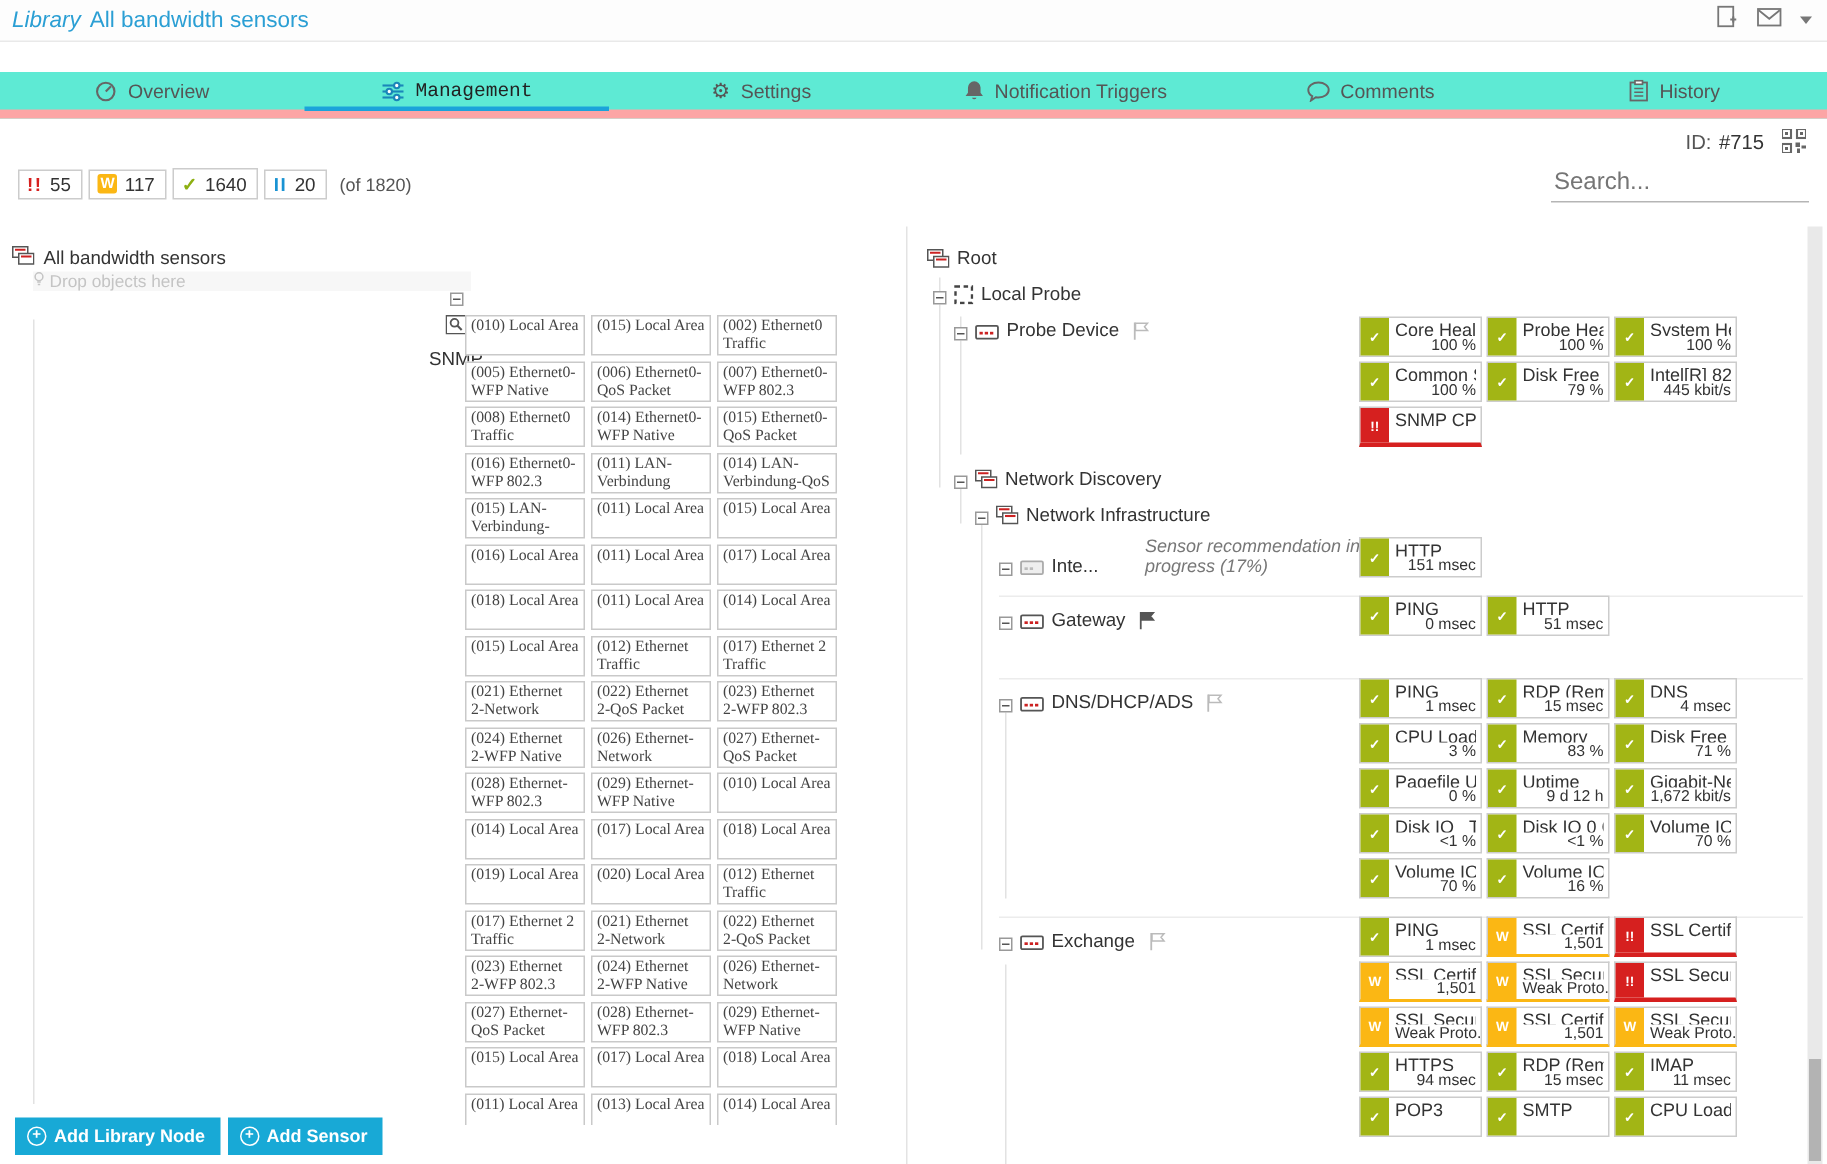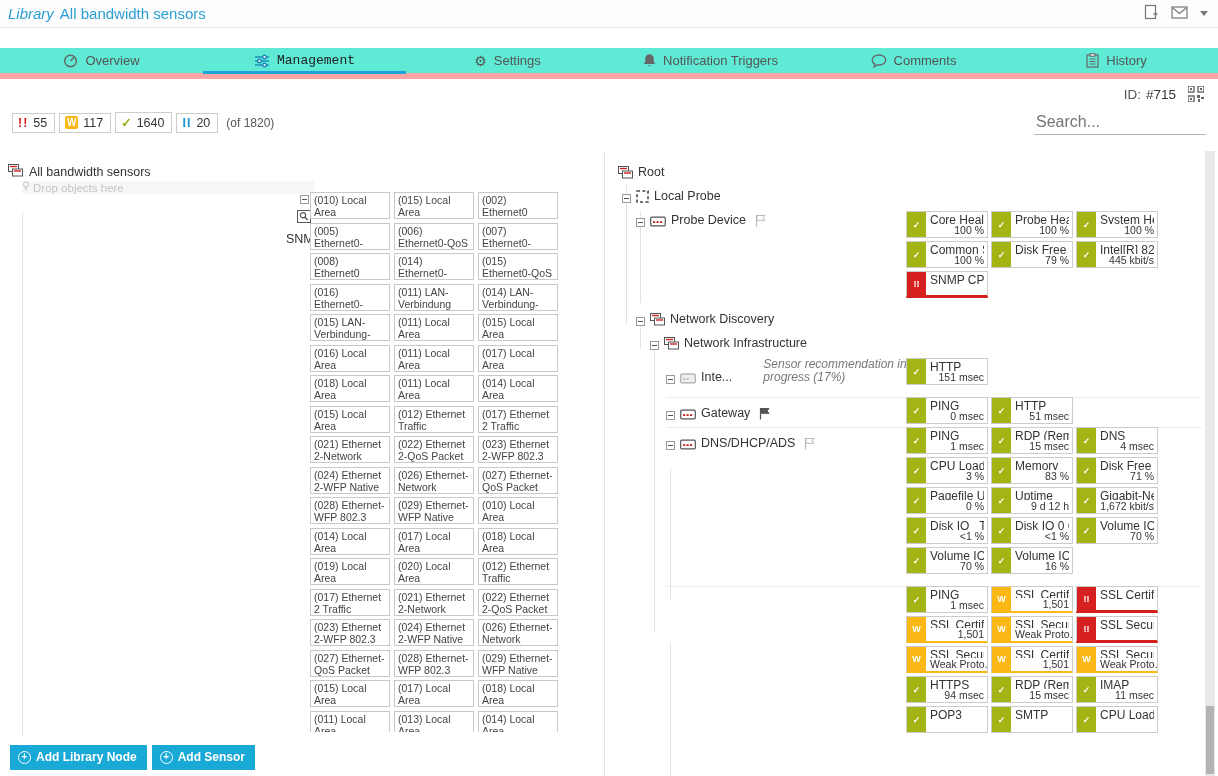--- a/index.html
+++ b/index.html
@@ -44,22 +44,22 @@
   .main{ position:absolute; top:151px; left:0; right:0; bottom:0; }
   .vsplit{ position:absolute; left:604px; top:0; bottom:0; width:1px; background:#e3e3e3;}
   .left-panel{ position:absolute; left:0; top:0; width:600px; bottom:0; overflow:hidden;}
   .lt{ padding:12px 0 0 8px; }
   .lt-row{ display:flex; align-items:center; gap:6px; font-size:12.5px; color:#333; height:17px;}
   .lt-row.drop{ background:#f7f7f7; color:#c4c4c4; font-size:11.5px; width:292px; height:13px; margin:1px 0 1px 14px; gap:3px;}
   .lt-row.snmp{ margin-left:0;flex-direction:column; }
   .guide{ position:absolute; width:1px; background:#e2e2e2; }
   .expander{ width:9px; height:9px; border:1px solid #999; background:#fff; position:relative; flex:none; cursor:pointer;}
   .expander::after{ content:""; position:absolute; left:1px; right:1px; top:3px; height:1px; background:#555;}
-  .tile-grid{ position:absolute; left:310px; top:41px; width:256px; height:540px;
-    display:grid; grid-template-columns:repeat(3,80px); grid-auto-rows:27px; gap:3.5px 4px; overflow:hidden;}
+  .tile-grid{ position:absolute; left:310px; top:59px; width:256px; height:540px;
+    display:grid; grid-template-columns:repeat(3,80px); grid-auto-rows:27px; gap:3.5px 4px; overflow:hidden;font-family:Liberation Serif, serif;}
   .tile{ border:1px solid #c9c9c9; background:#fff; font-size:10.5px; line-height:12.3px; color:#444;
     padding:1px 3px; overflow:hidden; cursor:pointer;}
   .lp-buttons{ position:absolute; left:10px; bottom:6px; display:flex; gap:5px;}
   .btn{ background:#18a9d6; color:#fff; font-size:12px; font-weight:bold; padding:5px 10px 6px 8px;
     display:flex; align-items:center; gap:5px; cursor:pointer;}
   .plus{ width:13px; height:13px; border:1.5px solid #fff; border-radius:50%; display:flex; align-items:center;
     justify-content:center; font-size:10px; font-weight:bold; line-height:1; flex:none;}
   
   .right-panel{ position:absolute; left:608px; top:0; right:16px; bottom:0; overflow:hidden; padding-top:12px;}
   .rp-row{ position:relative; margin-bottom:8px;}
@@ -477,21 +477,21 @@
         <div class="rp-sensors">
           <div class="sensor ok">
             <span class="stripe">✓</span>
             <div class="sbody">
               <div class="sname">HTTP</div>
               <div class="sval">151 msec</div>
             </div>
           </div>
         </div>
       </div>
-      <div class="rp-row sep" style="min-height: 27px; margin-bottom: 3px;">
+      <div class="rp-row sep" style="min-height: 27px; margin-bottom: 28px;">
         <div class="rp-left" style="padding-left: 58px;">
           <span class="expander"></span>
           <span style="display: flex; align-items: center;">
             <svg width="16" height="11" viewBox="0 0 16 11">
               <rect x="0.7" y="1.2" width="14.6" height="8.6" rx="1" fill="#fff" stroke="#555" stroke-width="1.2"></rect>
               <rect x="3" y="5.2" width="2.2" height="1.8" fill="#c22"></rect>
               <rect x="6.5" y="5.2" width="2.2" height="1.8" fill="#c22"></rect>
               <rect x="10" y="5.2" width="2.2" height="1.8" fill="#c22"></rect>
             </svg>
           </span>
@@ -634,20 +634,38 @@
           <div class="sensor ok">
             <span class="stripe">✓</span>
             <div class="sbody">
               <div class="sname">Volume IO ...</div>
               <div class="sval">16 %</div>
             </div>
           </div>
         </div>
       </div>
       <div class="rp-row sep" style="min-height: 147px; margin-bottom: 12px;">
+        <div class="rp-left" style="padding-left: 58px;">
+          <span class="expander"></span>
+          <span style="display: flex; align-items: center;">
+            <svg width="16" height="11" viewBox="0 0 16 11">
+              <rect x="0.7" y="1.2" width="14.6" height="8.6" rx="1" fill="#fff" stroke="#555" stroke-width="1.2"></rect>
+              <rect x="3" y="5.2" width="2.2" height="1.8" fill="#c22"></rect>
+              <rect x="6.5" y="5.2" width="2.2" height="1.8" fill="#c22"></rect>
+              <rect x="10" y="5.2" width="2.2" height="1.8" fill="#c22"></rect>
+            </svg>
+          </span>
+          <span class="lbl">Exchange</span>
+          <span class="flagw">
+            <svg width="12" height="13" viewBox="0 0 12 13">
+              <line x1="1.5" y1="1" x2="1.5" y2="12.5" stroke="#bbb" stroke-width="1.2"></line>
+              <path d="M2 1.5 h8 l-2 2.4 2 2.4 h-8 z" fill="#fff" stroke="#bbb" stroke-width="1"></path>
+            </svg>
+          </span>
+        </div>
         <div class="rp-sensors">
           <div class="sensor ok">
             <span class="stripe">✓</span>
             <div class="sbody">
               <div class="sname">PING</div>
               <div class="sval">1 msec</div>
             </div>
           </div>
           <div class="sensor warning">
             <span class="stripe">W</span>

